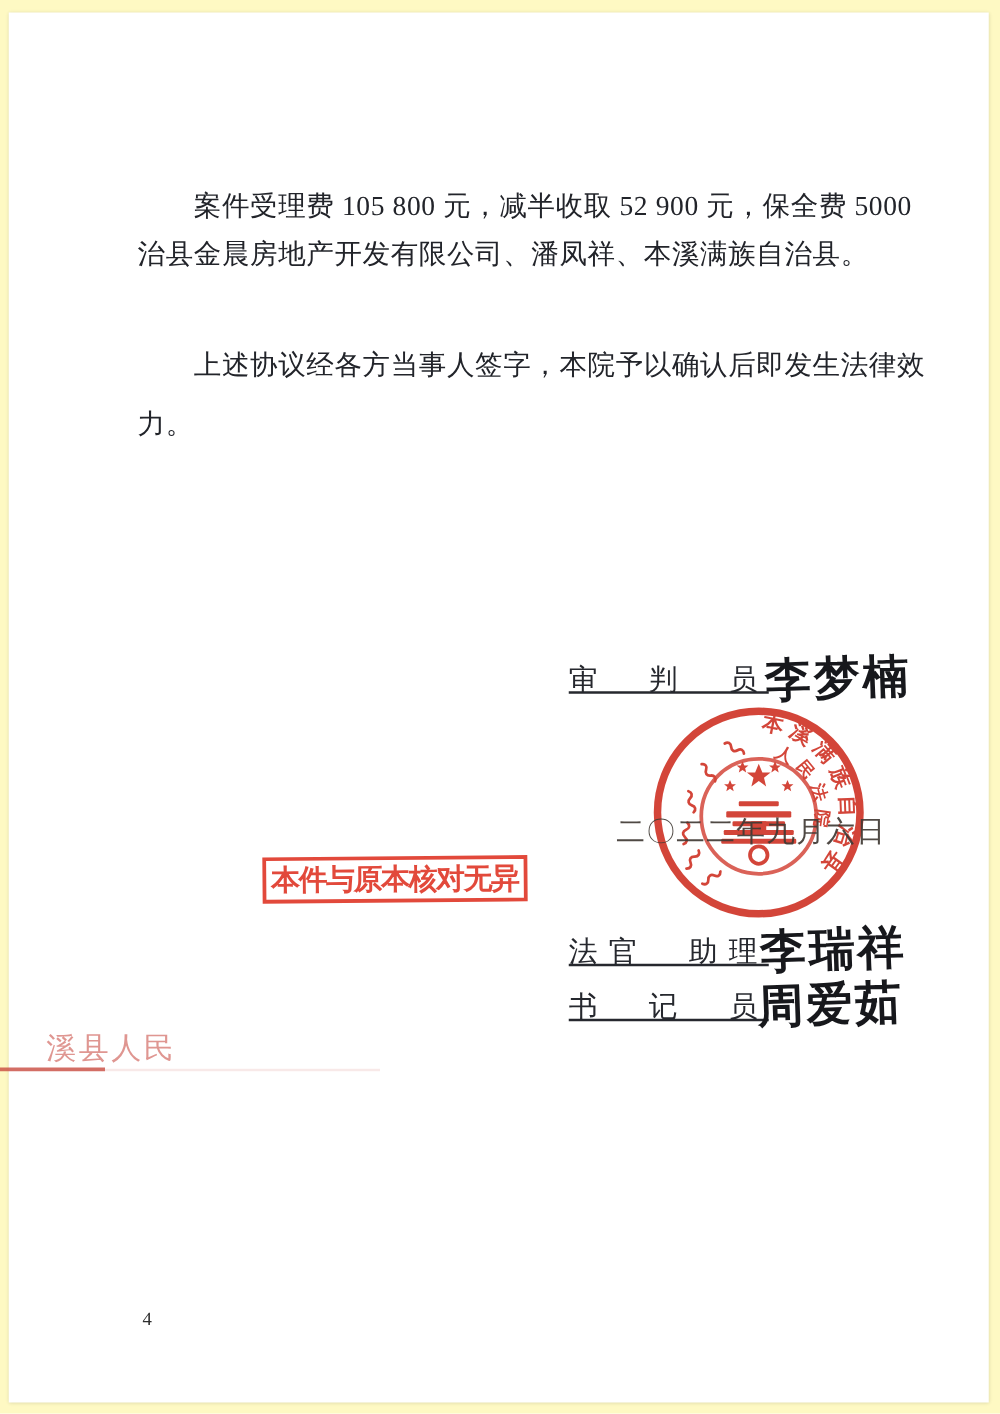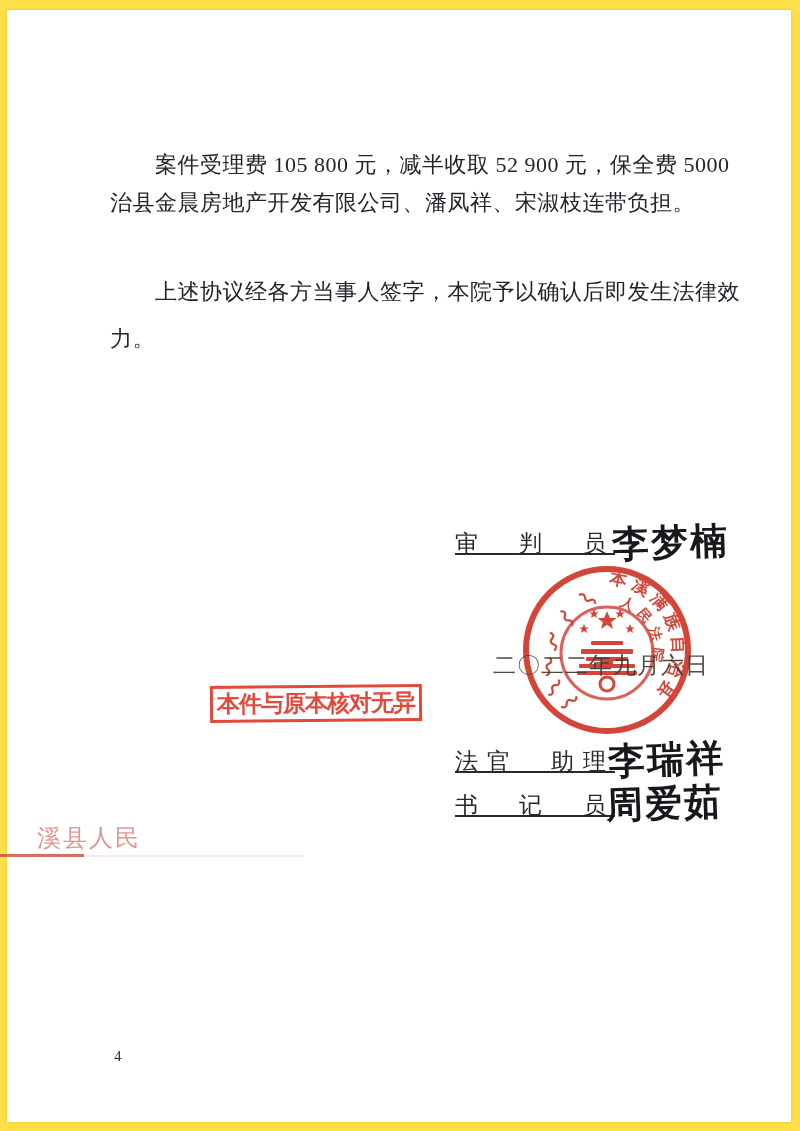--- a/index.html
+++ b/index.html
@@ -1,16 +1,16 @@
 <!DOCTYPE html>
 <html><head>
 <meta charset="utf-8">
 <style>
   html,body{margin:0;padding:0;}
-  .stage{position:relative;width:800px;height:1131px;background:#fde047;overflow:hidden;
+  .stage{position:relative;width:800px;height:1131px;background:#fef9c3;overflow:hidden;
          font-family:"Liberation Serif","DejaVu Serif",serif;}
   .page{position:absolute;left:7px;top:10px;width:784px;height:1112px;background:#ffffff;
         box-shadow:0 0 3px rgba(0,0,0,.14);}
   
   .para{position:absolute;left:110px;color:#22242a;}
   .para .line{white-space:nowrap;font-size:22px;letter-spacing:.5px;color:#22242a;}
   .p1{top:146px;}
   .p1 .line{height:38px;line-height:38px;}
   .p2{top:268px;}
   .p2 .line{height:47px;line-height:47px;}
@@ -43,21 +43,21 @@
   .pagenum{position:absolute;left:114px;top:1048px;font-size:15px;color:#2e2e2e;}
 </style>
 </head>
 <body>
 
 <div class="stage">
   <div class="page"></div>
 
   <div class="para p1">
     <div class="line indent">案件受理费 105 800 元，减半收取 52 900 元，保全费 5000</div>
-    <div class="line">治县金晨房地产开发有限公司、潘凤祥、宋淑枝连带负担。</div>
+    <div class="line">治县金晨房地产开发有限公司、潘凤祥、本溪满族自治县。</div>
   </div>
 
   <div class="para p2">
     <div class="line indent">上述协议经各方当事人签字，本院予以确认后即发生法律效</div>
     <div class="line">力。</div>
   </div>
 
   <div class="role judge-role">审　判　员</div>
   <div class="name judge-name">李梦楠</div>
 

